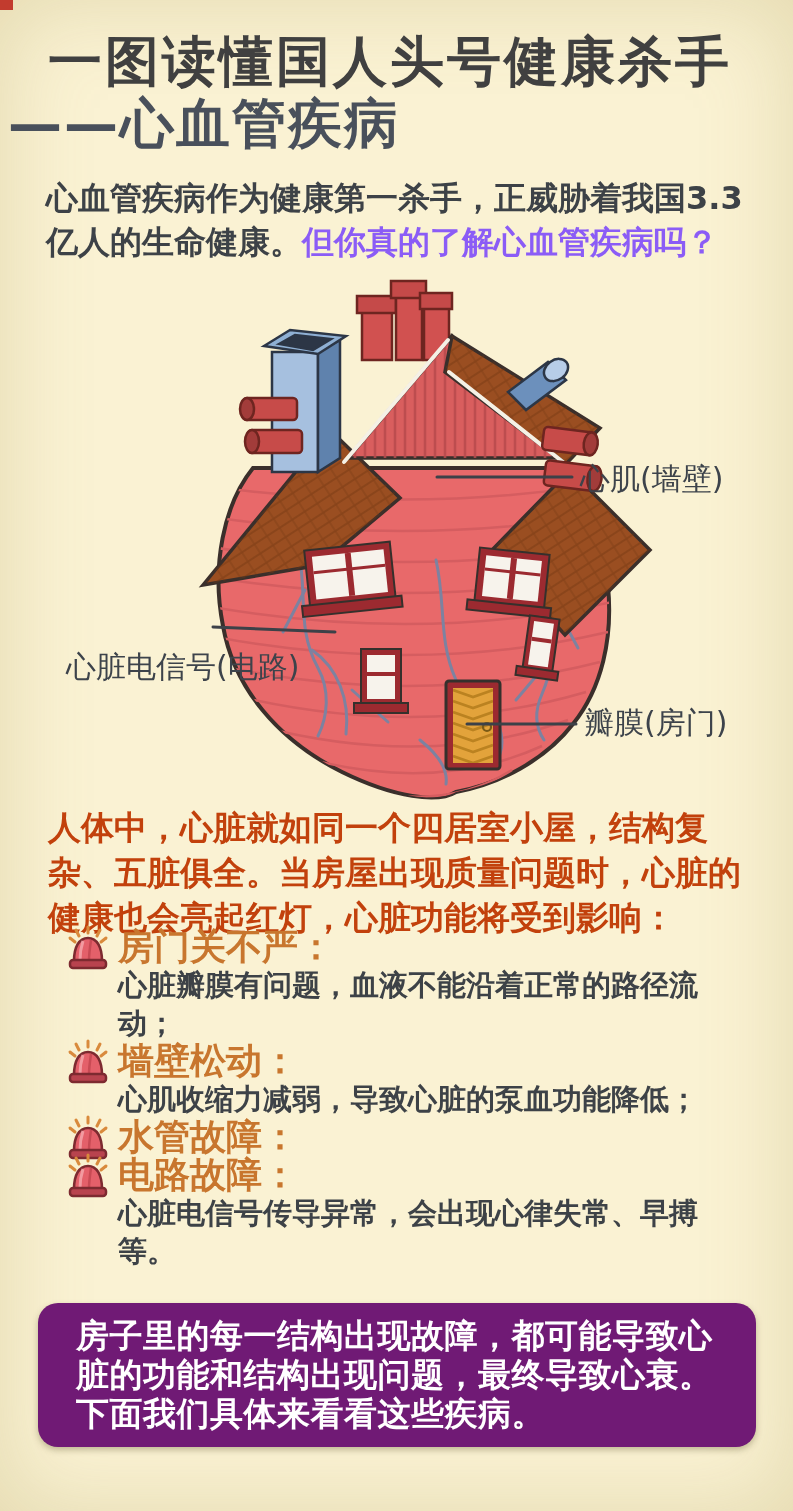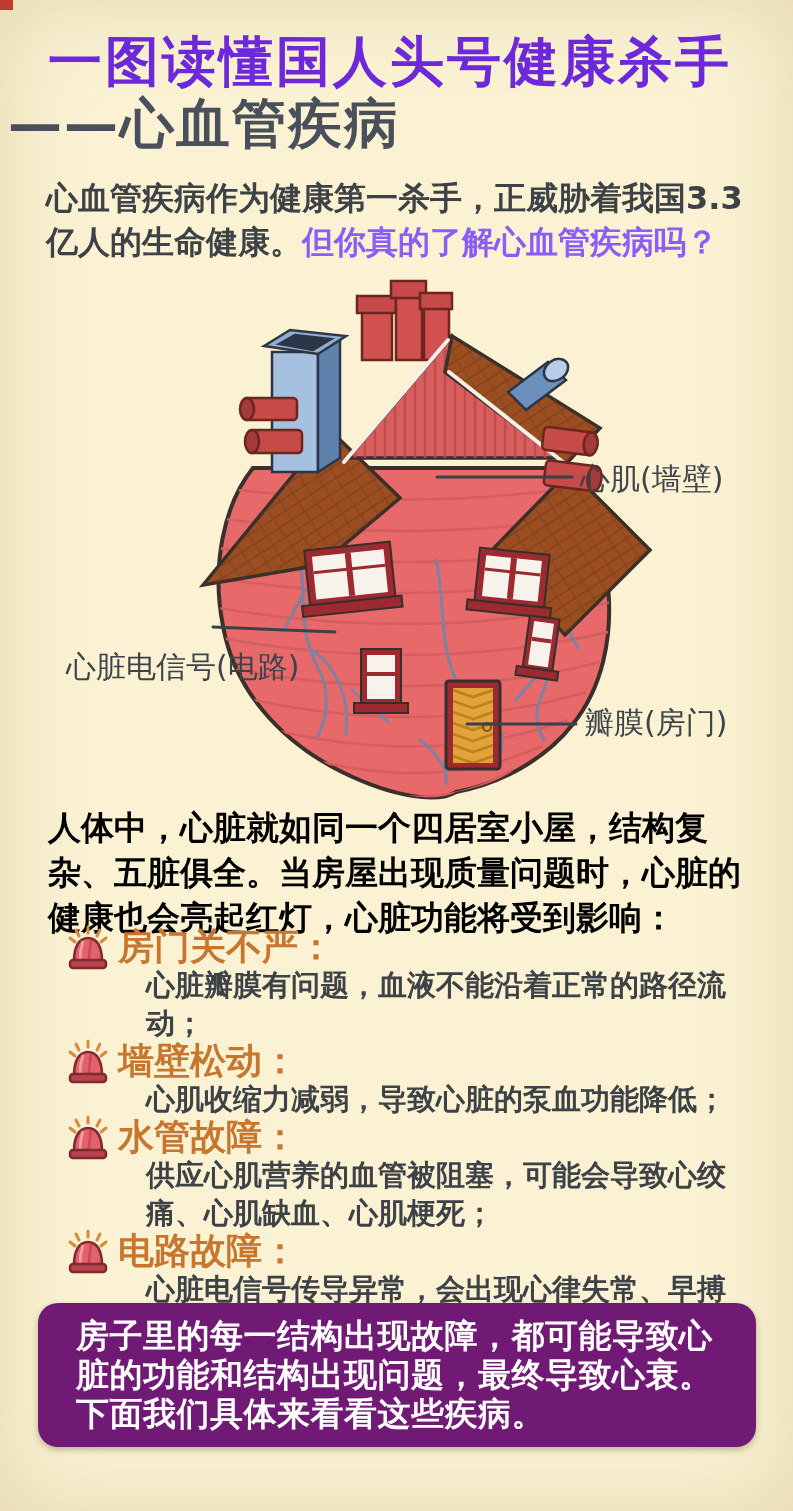--- a/index.html
+++ b/index.html
@@ -14,21 +14,21 @@
     box-shadow:inset 0 0 90px rgba(170,150,80,.28);
   }
   .corner-artifact {
     position:absolute; left:0; top:0; width:13px; height:10px;
     background:#c23b2e;
   }
   
   .title-block { position:absolute; left:0; top:30px; width:793px; }
   .title-line1 {
     padding-left:48px; font-size:54px; font-weight:900;
-    color:#6d28d9; letter-spacing:3px; line-height:1.18; white-space:nowrap;
+    color:#404040; letter-spacing:3px; line-height:1.18; white-space:nowrap;
   }
   .title-line2 {
     padding-right:48px; font-size:54px; font-weight:900;
     color:#49505b; letter-spacing:2px; line-height:1.1;padding-left:8px;
   }
   
   .intro {
     position:absolute; left:46px; top:176px; width:712px;
     font-size:32px; font-weight:700; line-height:1.38; color:#3d4247;
   }
@@ -39,33 +39,33 @@
     position:absolute; font-size:30px; font-weight:400; color:#3d434b;
     white-space:nowrap; line-height:1.2;
   }
   .lbl-myocardium { left:580px; top:461px; }
   .lbl-vessel     { left:66px;  top:608px; }
   .lbl-signal     { left:66px;  top:649px; }
   .lbl-valve      { left:584px; top:705px; }
   
   .paragraph {
     position:absolute; left:48px; top:806px; width:706px;
-    font-size:33px; font-weight:700; line-height:1.36; color:#000000;
+    font-size:33px; font-weight:700; line-height:1.36; color:#c2410c;
   }
   
   .issues { position:absolute; left:118px; top:928px; width:648px; }
   .issue-head {
     position:relative; font-size:36px; font-weight:800; color:#c8762e;
     line-height:38px;
   }
   .issue-head .siren {
     position:absolute; left:-52px; top:-3px; width:44px; height:46px;
   }
   .issue-desc {
-    margin-left:28px; width:606px;
+    width:606px;
     font-size:29px; font-weight:600; color:#3d4247; line-height:38px;
   }
   
   .footer-box {
     position:absolute; left:38px; top:1303px; width:718px; height:144px;
     background:#701a75; border-radius:20px;
     padding:13px 38px; box-shadow:0 3px 6px rgba(90,80,40,.35);
   }
   .footer-text {
     color:#ffffff; font-size:33px; font-weight:700; line-height:39px;
@@ -287,21 +287,20 @@
               <line x1="4" y1="13" x2="9" y2="17"></line>
             <line x1="40" y1="13" x2="35" y2="17"></line>
           </g>
           <path d="M8,36 C8,22 13,13 22,13 C31,13 36,22 36,36 Z" fill="#e4606a" stroke="#7d2a30" stroke-width="2.5"></path>
           <path d="M17,16 C15,22 14,29 14,35" stroke="#f29aa0" stroke-width="3" fill="none"></path>
           <path d="M25,15 C24,22 23,29 23,35" stroke="#c84a54" stroke-width="2.5" fill="none"></path>
           <rect x="4" y="35" width="36" height="8" rx="3" fill="#b8434e" stroke="#7d2a30" stroke-width="2.5"></rect>
         </svg>
         <span>水管故障：</span>
       </div>
-      <div class="issue-desc">供应心肌营养的血管被阻塞，可能会导致心绞痛、心肌缺血、心肌梗死；</div>
     </div>
 
     <div class="issue">
       <div class="issue-head">
         <svg class="siren" viewBox="0 0 44 46">
           <g stroke="#d98a3c" stroke-width="3" stroke-linecap="round">
             <line x1="22" y1="2" x2="22" y2="8"></line>
               <line x1="10" y1="5" x2="13" y2="11"></line>
             <line x1="34" y1="5" x2="31" y2="11"></line>
               <line x1="4" y1="13" x2="9" y2="17"></line>

